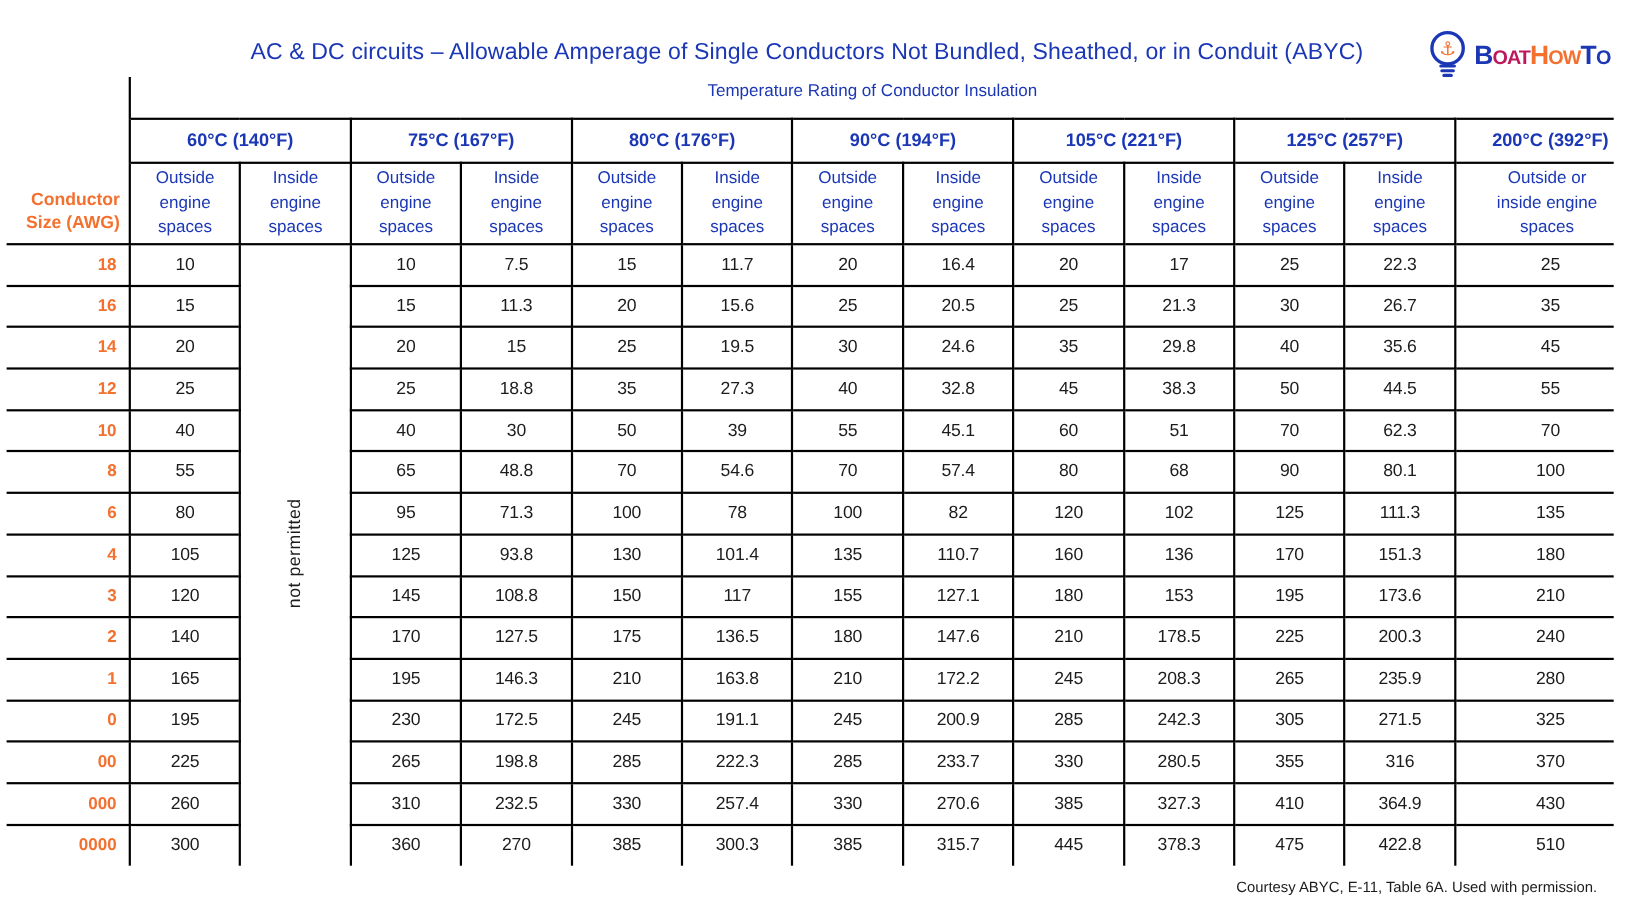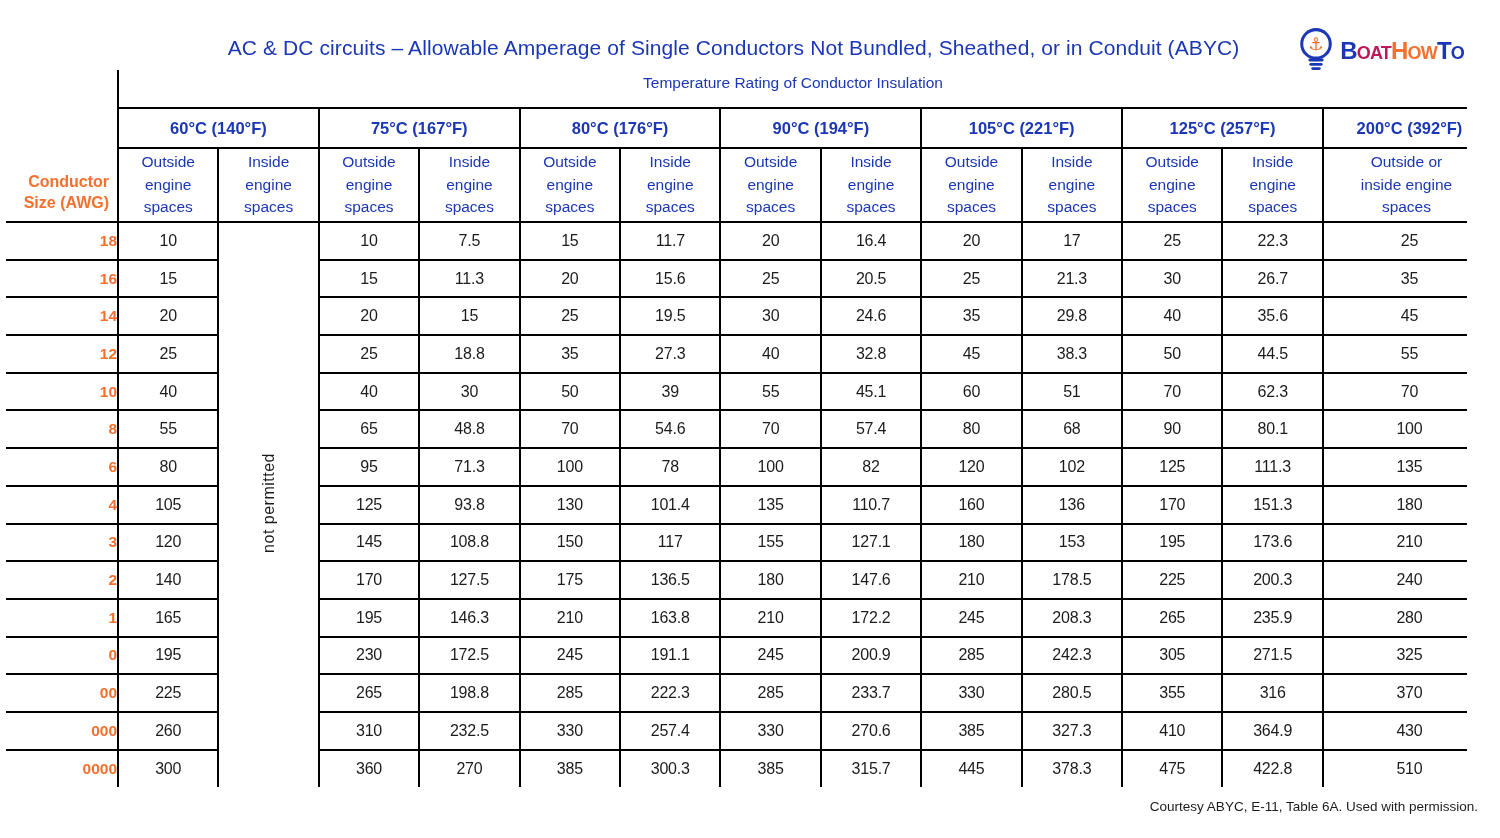--- a/index.html
+++ b/index.html
@@ -62,21 +62,21 @@
     padding:0 6px;
   }
   .rowhead{
     border:none;border-right:2px solid var(--line);border-bottom:2px solid var(--line);
     color:var(--orange);font-weight:bold;font-size:16px;line-height:1.35;
     text-align:right;vertical-align:bottom;padding:0 8px 7px 0;
   }
   .awg{
     border:none;border-right:2px solid var(--line);border-bottom:2px solid var(--line);
     color:var(--orange);font-weight:bold;font-size:15.5px;
-    text-align:right;vertical-align:middle;
+    text-align:right;vertical-align:middle;padding-right:11px;
   }
   .val{
     border:2px solid var(--line);border-top:none;
     text-align:center;vertical-align:middle;
     color:var(--ink);font-size:16px;letter-spacing:-0.2px;
   }
   .np{
     border-left:2px solid var(--line);border-right:2px solid var(--line);
     border-top:none;border-bottom:none;
     text-align:center;vertical-align:middle;
@@ -84,21 +84,21 @@
   .np-text{
     writing-mode:vertical-rl;transform:rotate(180deg);
     display:inline-block;
     font-size:16px;color:var(--ink);letter-spacing:0.5px;
   }
   tr.last td{border-bottom:none;}
   td.colend{border-right:none;padding-left:28px;}
 
   
   .footer{
-    position:absolute;right:22px;top:799px;
+    position:absolute;right:48px;top:799px;
     font-size:13.5px;color:var(--ink);
   }
 </style>
 </head>
 <body>
 
 <div class="page">
 
   <div class="header-bar">
     <div class="title">AC &amp; DC circuits – Allowable Amperage of Single Conductors Not Bundled, Sheathed, or in Conduit (ABYC)</div>

